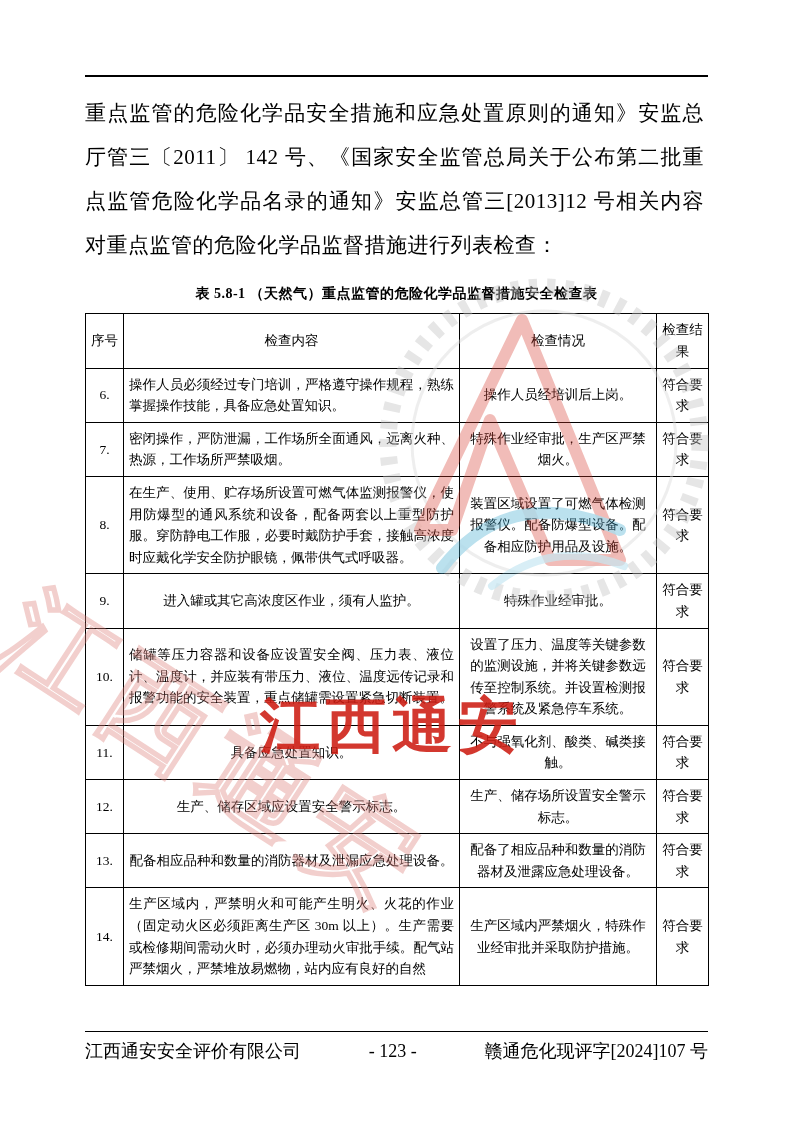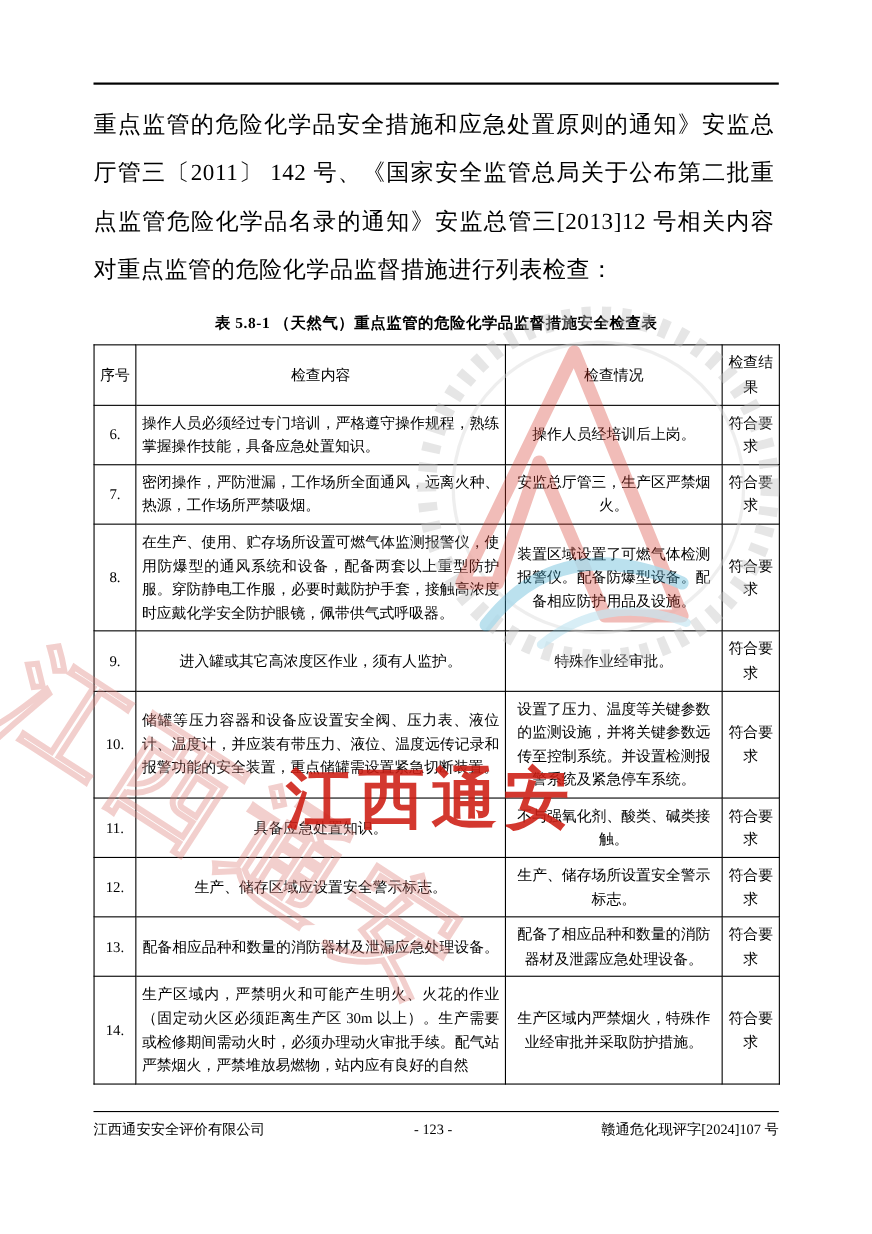--- a/index.html
+++ b/index.html
@@ -58,27 +58,27 @@
   .col-situation{width:197px;}
   .col-result{width:52px;}
   td.row-number-cell{text-align:center;}
   td.check-content-cell{text-align:justify;margin-left:32px;}
   td.check-content-cell.center{text-align:center;}
   td.check-situation-cell{text-align:center;}
   td.check-result-cell{text-align:center;}
   
   .doc-footer{
     position:absolute;
-    left:85px;right:85px;bottom:86px;
+    left:85px;right:85px;bottom:59px;
     border-top:1.6px solid #000;
     padding-top:7px;
     display:flex;
     justify-content:space-between;
     align-items:baseline;
-    font-size:13px;
+    font-size:18px;
     z-index:1;
   }
   
   .wm{position:absolute;pointer-events:none;}
   .wm-logo{left:372px;top:268px;width:345px;height:350px;opacity:0.42;z-index:2;}
   .wm-red-text{
     left:260px;top:686px;
     font-size:60px;font-weight:bold;
     letter-spacing:6px;
     color:rgba(205,28,18,0.88);
@@ -145,21 +145,21 @@
       <tbody>
           <tr>
             <td class="row-number-cell">6.</td>
             <td class="check-content-cell">操作人员必须经过专门培训，严格遵守操作规程，熟练掌握操作技能，具备应急处置知识。</td>
             <td class="check-situation-cell">操作人员经培训后上岗。</td>
             <td class="check-result-cell">符合要求</td>
           </tr>
           <tr>
             <td class="row-number-cell">7.</td>
             <td class="check-content-cell">密闭操作，严防泄漏，工作场所全面通风，远离火种、热源，工作场所严禁吸烟。</td>
-            <td class="check-situation-cell">安监总厅管三，生产区严禁烟火。</td>
+            <td class="check-situation-cell">特殊作业经审批，生产区严禁烟火。</td>
             <td class="check-result-cell">符合要求</td>
           </tr>
           <tr>
             <td class="row-number-cell">8.</td>
             <td class="check-content-cell">在生产、使用、贮存场所设置可燃气体监测报警仪，使用防爆型的通风系统和设备，配备两套以上重型防护服。穿防静电工作服，必要时戴防护手套，接触高浓度时应戴化学安全防护眼镜，佩带供气式呼吸器。</td>
             <td class="check-situation-cell">装置区域设置了可燃气体检测报警仪。配备防爆型设备。配备相应防护用品及设施。</td>
             <td class="check-result-cell">符合要求</td>
           </tr>
           <tr>
             <td class="row-number-cell">9.</td>

